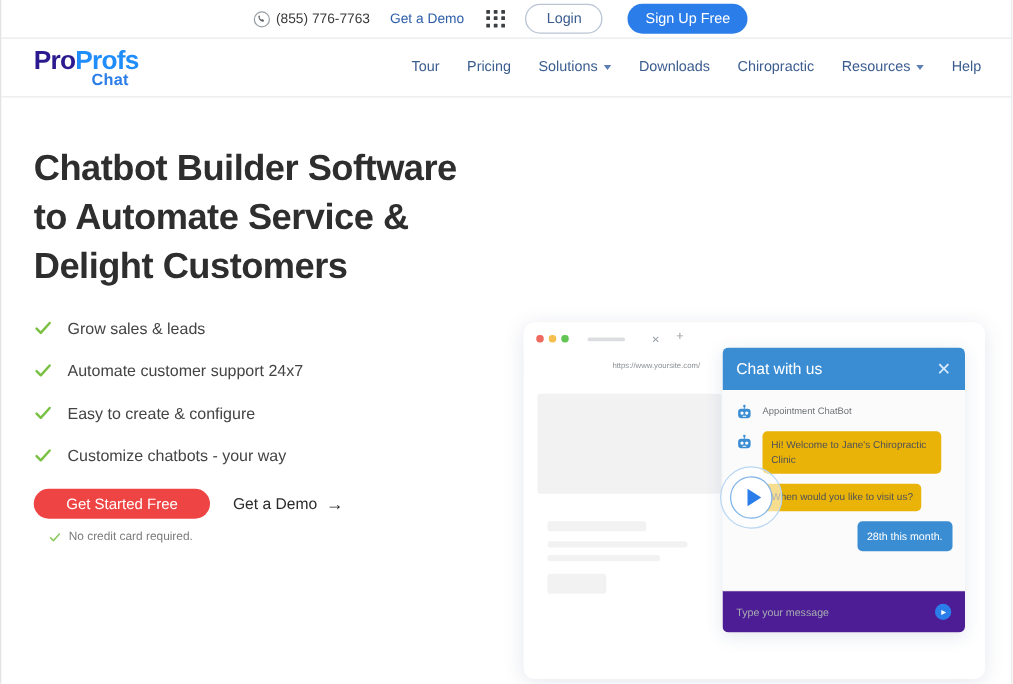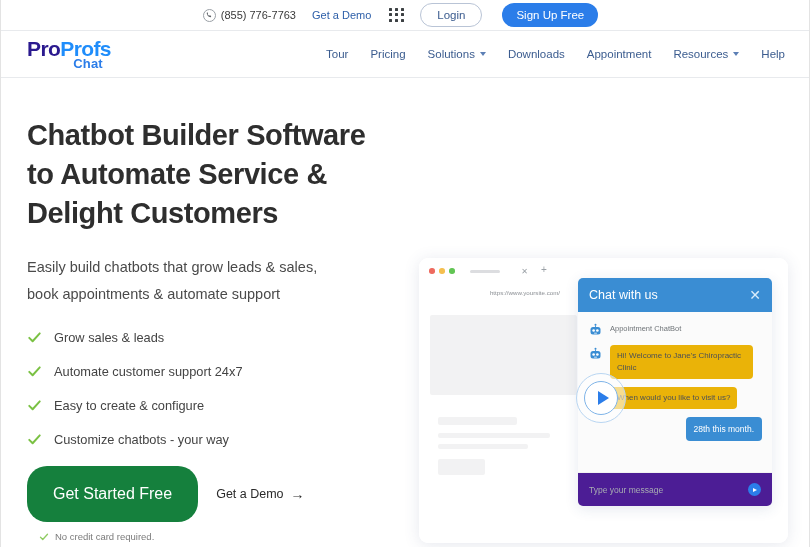--- a/index.html
+++ b/index.html
@@ -139,26 +139,26 @@
   .check {
     width: 15px; height: 15px; flex: 0 0 15px;
     display:flex; align-items:center; justify-content:center;
   }
   .check svg { width: 15px; height: 15px; }
   .cta-row {
     margin-top: 11px;
     display: flex; align-items: center; gap: 18px;
   }
   .btn-primary {
-    background: #15803d;
+    background: #ef4444;
     color: #fff;
     border: none;
     border-radius: 20px;
-    font-size: 16px;
-    padding: 19px 26px;
+    font-size: 12px;
+    padding: 5px 26px;
     cursor: pointer;
     font-family: "Liberation Sans", sans-serif;
   }
   .link-demo {
     font-size: 12.5px; color: #2a2a2a; text-decoration: none;
     display: flex; align-items: center; gap: 7px;
   }
   .arrow-r { font-size: 14px; line-height: 1; color: #2a2a2a; }
   .nocredit {
     margin-top: 9px; margin-left: 12px;
@@ -343,45 +343,41 @@
           <span>Pricing</span>
         </a>
       <a href="#">
           <span>Solutions</span>
           <span class="caret"></span>
         </a>
       <a href="#">
           <span>Downloads</span>
         </a>
       <a href="#">
-          <span>Appointment</span>
+          <span>Chiropractic</span>
         </a>
       <a href="#">
           <span>Resources</span>
           <span class="caret"></span>
         </a>
       <a href="#">
           <span>Help</span>
         </a>
     </nav>
   </div>
 
   <div class="hero">
 
     <div class="hero-left">
       <h1 class="headline">
         <span>Chatbot Builder Software</span><br>
         <span>to Automate Service &amp;</span><br>
         <span>Delight Customers</span>
       </h1>
 
-      <p class="subhead">
-        <span>Easily build chatbots that grow leads &amp; sales,</span><br>
-        <span>book appointments &amp; automate support</span>
-      </p>
 
       <ul class="features">
         <li>
           <span class="check">
               <svg viewBox="0 0 20 20" fill="none" stroke="#7ac143" stroke-width="2.6" stroke-linecap="round" stroke-linejoin="round">
                 <path d="M3 10.5 L7.5 15 L17 4.5"></path>
               </svg>
             </span>
           <span>Grow sales &amp; leads</span>
         </li>

